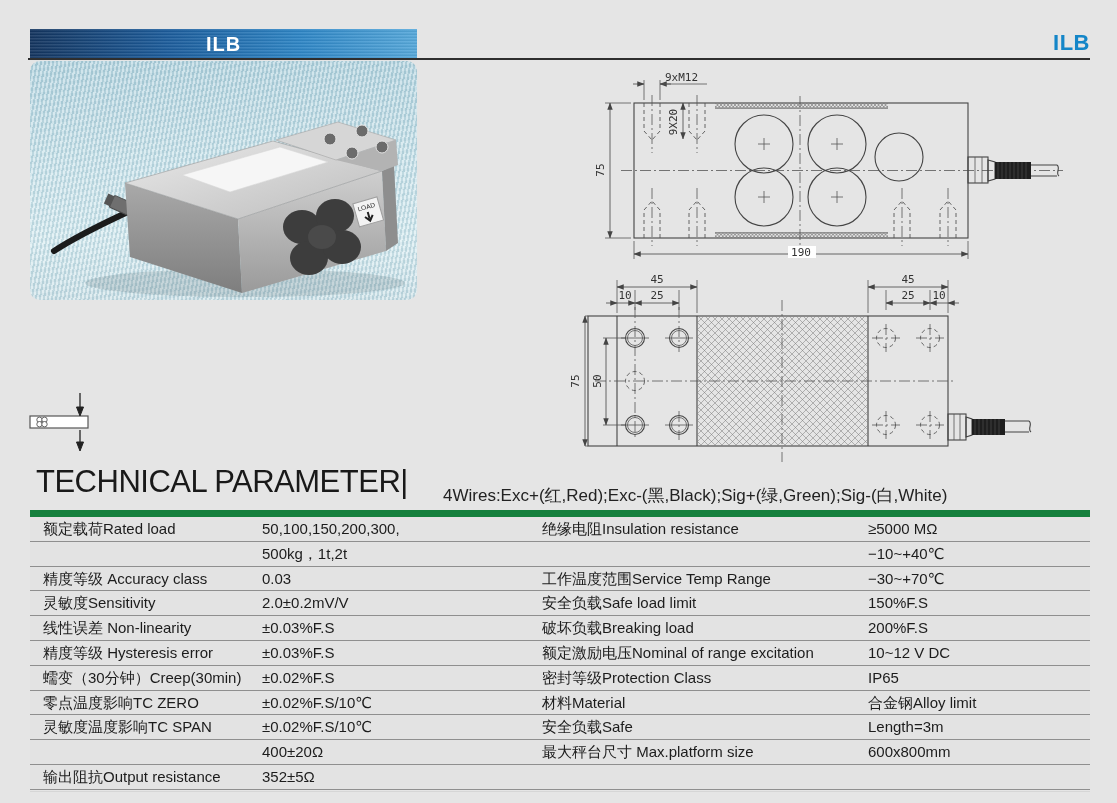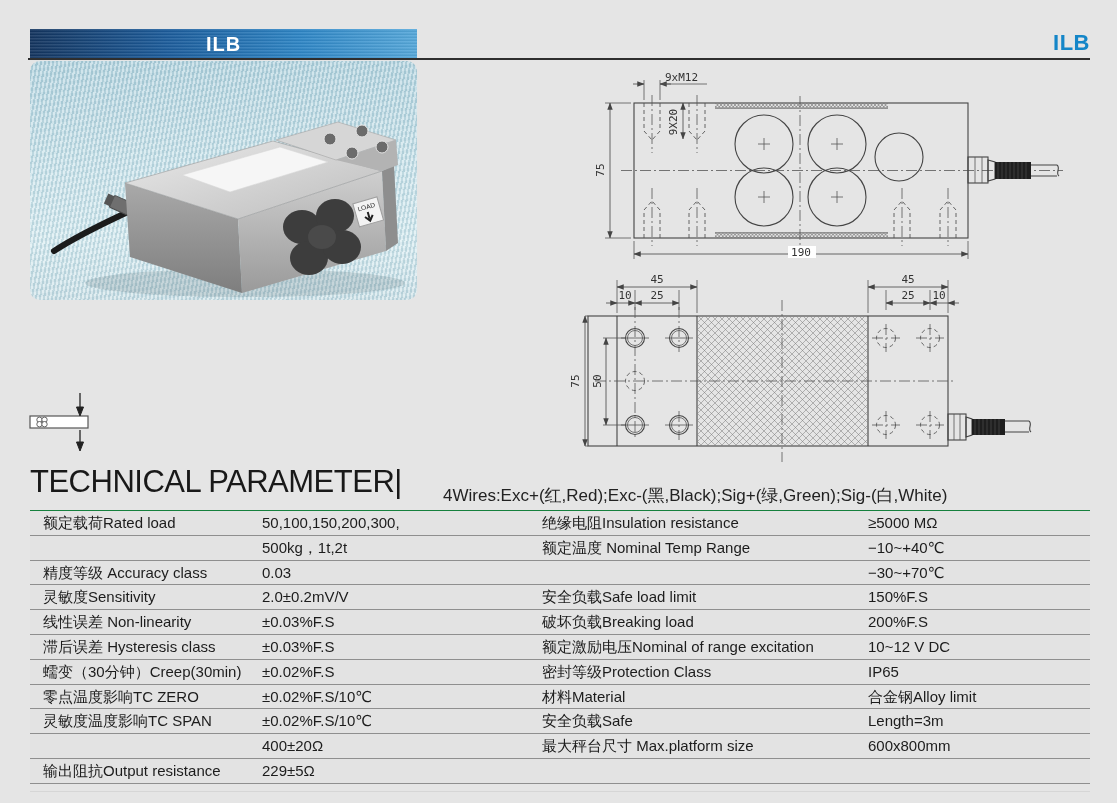--- a/index.html
+++ b/index.html
@@ -32,27 +32,27 @@
   .thin{stroke:#555;stroke-width:0.8;fill:none;}
   .dash{stroke:#555;stroke-width:0.9;fill:none;stroke-dasharray:4 3;}
   .cdot{stroke:#555;stroke-width:0.8;fill:none;stroke-dasharray:11 3 2 3;}
   .dim{stroke:#444;stroke-width:0.8;fill:none;}
   .dtx{font-family:"DejaVu Sans Mono","Liberation Mono",monospace;font-size:11px;fill:#333;}
 
   
   #schematic{position:absolute;left:8px;top:390px;}
 
   
-  #section-title{position:absolute;left:30px;top:464px;font-size:31px;letter-spacing:-0.5px;color:#191919;}
+  #section-title{position:absolute;left:36px;top:464px;font-size:31px;letter-spacing:-0.5px;color:#191919;}
   #wiring-note{position:absolute;left:443px;top:484px;font-size:17px;color:#222;}
 
   
   #parameter-table{position:absolute;left:30px;top:510px;width:1060px;}
   .trow{position:relative;height:23.8px;background:#e3e3e3;border-bottom:1px solid #8f8f8f;}
-  .trow:first-child{border-top:1px solid #15803d;}
+  .trow:first-child{border-top:7px solid #15803d;}
   .cell{position:absolute;top:0;line-height:24px;font-size:15px;color:#1c1c1c;white-space:nowrap;}
   .ll{left:13px}.lv{left:232px}.rl{left:512px}.rv{left:838px}
   #table-underline{position:absolute;left:30px;top:791px;width:1060px;border-top:1px solid #d6d6d6;}
 </style>
 </head>
 <body>
 
 <div id="page">
 
   <div id="model-bar">
@@ -298,42 +298,42 @@
   <div id="parameter-table">
       <div class="trow">
         <span class="cell ll">额定载荷Rated load</span>
         <span class="cell lv">50,100,150,200,300,</span>
         <span class="cell rl">绝缘电阻Insulation resistance</span>
         <span class="cell rv">≥5000 MΩ</span>
       </div>
       <div class="trow">
         <span class="cell ll"></span>
         <span class="cell lv">500kg，1t,2t</span>
-        <span class="cell rl">额定温度 Nominal Temp Range</span>
         <span class="cell rv">−10~+40℃</span>
       </div>
       <div class="trow">
         <span class="cell ll">精度等级 Accuracy class</span>
         <span class="cell lv">0.03</span>
+        <span class="cell rl">工作温度范围Service Temp Range</span>
         <span class="cell rv">−30~+70℃</span>
       </div>
       <div class="trow">
         <span class="cell ll">灵敏度Sensitivity</span>
         <span class="cell lv">2.0±0.2mV/V</span>
         <span class="cell rl">安全负载Safe load limit</span>
         <span class="cell rv">150%F.S</span>
       </div>
       <div class="trow">
         <span class="cell ll">线性误差 Non-linearity</span>
         <span class="cell lv">±0.03%F.S</span>
         <span class="cell rl">破坏负载Breaking load</span>
         <span class="cell rv">200%F.S</span>
       </div>
       <div class="trow">
-        <span class="cell ll">滞后误差 Hysteresis class</span>
+        <span class="cell ll">精度等级 Hysteresis error</span>
         <span class="cell lv">±0.03%F.S</span>
         <span class="cell rl">额定激励电压Nominal of range excitation</span>
         <span class="cell rv">10~12 V DC</span>
       </div>
       <div class="trow">
         <span class="cell ll">蠕变（30分钟）Creep(30min)</span>
         <span class="cell lv">±0.02%F.S</span>
         <span class="cell rl">密封等级Protection Class</span>
         <span class="cell rv">IP65</span>
       </div>
@@ -349,20 +349,20 @@
         <span class="cell rl">安全负载Safe</span>
         <span class="cell rv">Length=3m</span>
       </div>
       <div class="trow">
         <span class="cell lv">400±20Ω</span>
         <span class="cell rl">最大秤台尺寸 Max.platform size</span>
         <span class="cell rv">600x800mm</span>
       </div>
       <div class="trow">
         <span class="cell ll">输出阻抗Output resistance</span>
-        <span class="cell lv">229±5Ω</span>
+        <span class="cell lv">352±5Ω</span>
         <span class="cell rl"></span>
         <span class="cell rv"></span>
       </div>
     </div>
   <div id="table-underline"></div>
 
 </div>
 
 </body></html>

